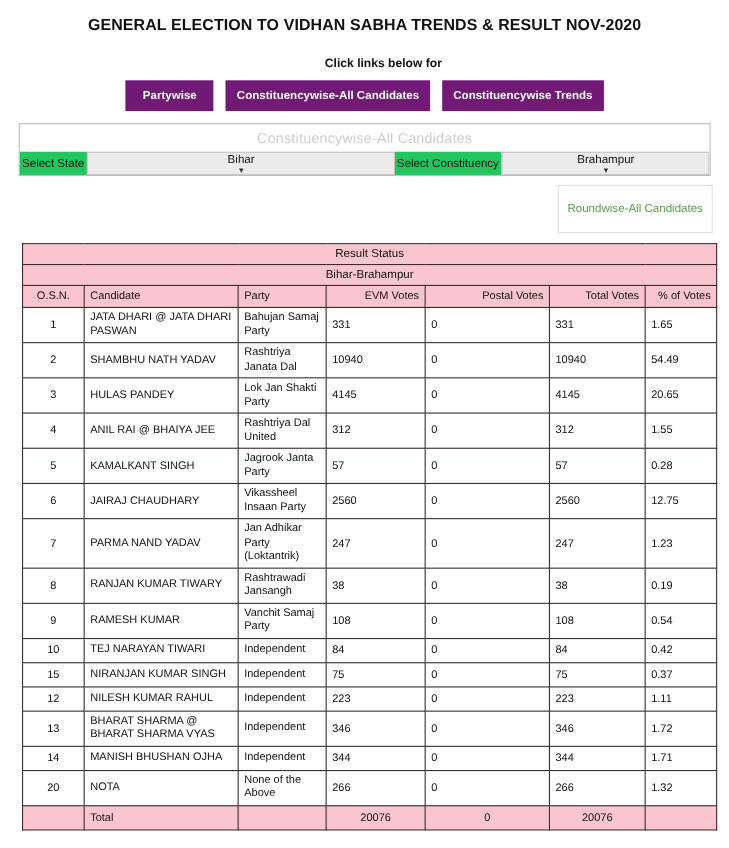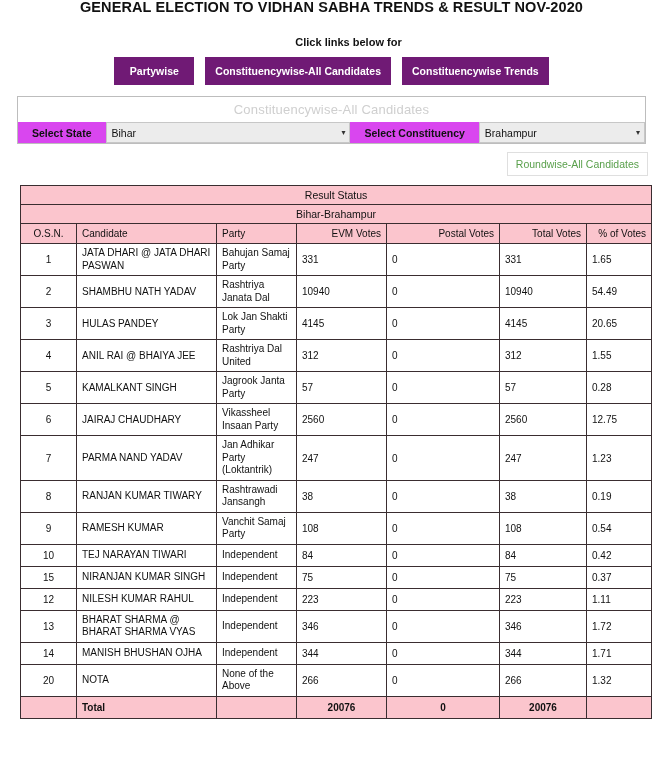--- a/index.html
+++ b/index.html
@@ -21,20 +21,21 @@
     background: #ffffff;
   }
 
   
   .main-title {
     text-align: center;
     font-size: 14.5px;
     font-weight: bold;
     letter-spacing: 0.1px;
     color: #111;
+    padding-top: 16px;
     line-height: 1.1;
   }
 
   
   .click-hint {
     text-align: center;
     font-size: 11px;
     font-weight: bold;
     color: #111;
     margin-top: 20px;
@@ -77,40 +78,41 @@
     padding: 5px 0 5px 0;
     letter-spacing: 0.2px;
   }
   .selector-row {
     display: flex;
     align-items: stretch;
     height: 21px;
     background: #fbc5cd;
   }
   .sel-label {
-    background: #d946ef;
+    background: #22c55e;
     font-size: 10.5px;
-    font-weight: bold;
+    font-weight: normal;
     color: #111;
     display: flex;
     align-items: center;
-    padding: 0 14px;
+    padding: 0 2px;
     white-space: nowrap;
   }
   .sel-box {
     background: #ececec;
     border: 1px solid #c7c7c7;
     box-sizing: border-box;
     display: flex;
     align-items: center;
     justify-content: space-between;
     font-size: 10.5px;
     color: #111;
     padding: 0 4px 0 5px;
     cursor: pointer;
+    flex-direction: column;
   }
   .sel-box.state { width: 296px; }
   .sel-box.constituency { width: 200px; }
   .caret {
     font-size: 8px;
     color: #333;
     line-height: 1;
   }
   .sel-tail { flex: 1; background: #fbc5cd; }
 
@@ -119,21 +121,21 @@
     display: flex;
     justify-content: flex-end;
     padding-right: 15px;
     margin-top: 8px;
   }
   .roundwise-btn {
     background: #ffffff;
     border: 1px solid #dfdfdf;
     color: #5aa04c;
     font-size: 10.5px;
-    padding: 5px 8px;
+    padding: 15px 8px;
     font-family: "Liberation Sans", sans-serif;
     cursor: pointer;
     white-space: nowrap;
   }
 
   
   .table-wrap {
     margin: 9px 13px 0 20px;
   }
   table.results {
@@ -173,21 +175,21 @@
   td.cand   { text-align: left; font-weight: bold; font-size: 10px; line-height: 1.25; }
   td.party  { text-align: left; font-size: 10px; line-height: 1.25; }
   td.num    { text-align: left; font-weight: bold; font-size: 10px; }
 
   tr.data-row { height: 22px; }
   tr.data-row.tall { height: 30px; }
   tr.data-row.taller { height: 38px; }
 
   tr.total-row td {
     background: #fbc5cd;
-    font-weight: bold;
+    font-weight: normal;
     font-size: 10px;
     height: 22px;
   }
   tr.total-row td.t-label { text-align: left; }
   tr.total-row td.t-num { text-align: center; }
 </style>
 </head>
 <body>
 
 <div class="page">

